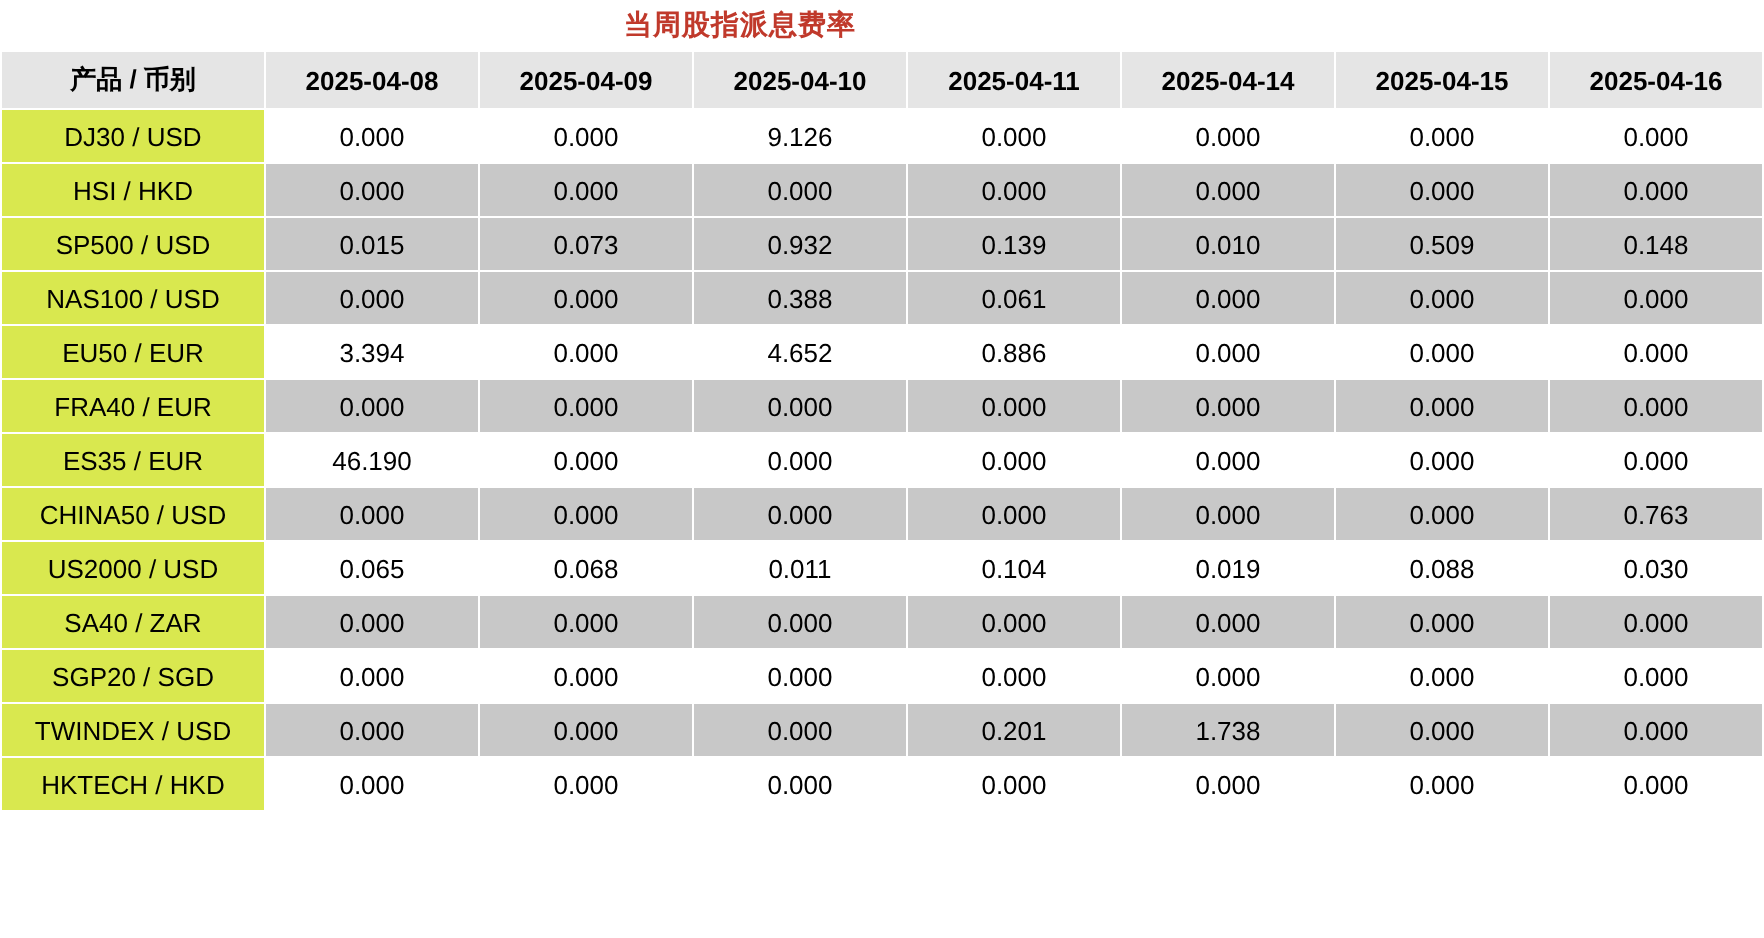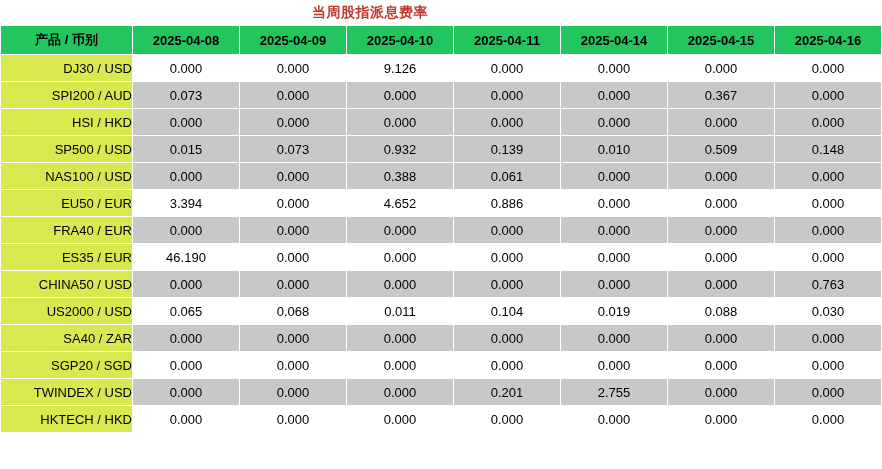--- a/index.html
+++ b/index.html
@@ -40,33 +40,33 @@
     font-size: 13px;
     color: #000000;
     text-align: center;
     vertical-align: middle;
     border: 1px solid #ffffff;
     padding: 0;
     overflow: hidden;
     white-space: nowrap;
   }
   thead th {
-    background: #22c55e;
+    background: #e5e5e5;
     font-weight: bold;
     font-size: 13px;
     height: 28px;
   }
   thead th.prodhead {
     font-weight: bold;
   }
   tbody tr.odd td { background: #ffffff; }
   tbody tr.even td { background: #c8c8c8; }
   tbody td.prod {
     background: #d9e84f !important;
-    text-align: right;
+    text-align: center;
   }
 </style>
 </head>
 <body>
 
 <div class="page">
 
   <div class="title">当周股指派息费率</div>
 
   <table>
@@ -97,30 +97,20 @@
         <td class="prod">DJ30 / USD</td>
         <td>0.000</td>
         <td>0.000</td>
         <td>9.126</td>
         <td>0.000</td>
         <td>0.000</td>
         <td>0.000</td>
         <td>0.000</td>
       </tr>
       <tr class="even">
-        <td class="prod">SPI200 / AUD</td>
-        <td>0.073</td>
-        <td>0.000</td>
-        <td>0.000</td>
-        <td>0.000</td>
-        <td>0.000</td>
-        <td>0.367</td>
-        <td>0.000</td>
-      </tr>
-      <tr class="even">
         <td class="prod">HSI / HKD</td>
         <td>0.000</td>
         <td>0.000</td>
         <td>0.000</td>
         <td>0.000</td>
         <td>0.000</td>
         <td>0.000</td>
         <td>0.000</td>
       </tr>
       <tr class="even">
@@ -212,21 +202,21 @@
         <td>0.000</td>
         <td>0.000</td>
         <td>0.000</td>
       </tr>
       <tr class="even">
         <td class="prod">TWINDEX / USD</td>
         <td>0.000</td>
         <td>0.000</td>
         <td>0.000</td>
         <td>0.201</td>
-        <td>2.755</td>
+        <td>1.738</td>
         <td>0.000</td>
         <td>0.000</td>
       </tr>
       <tr class="odd">
         <td class="prod">HKTECH / HKD</td>
         <td>0.000</td>
         <td>0.000</td>
         <td>0.000</td>
         <td>0.000</td>
         <td>0.000</td>

